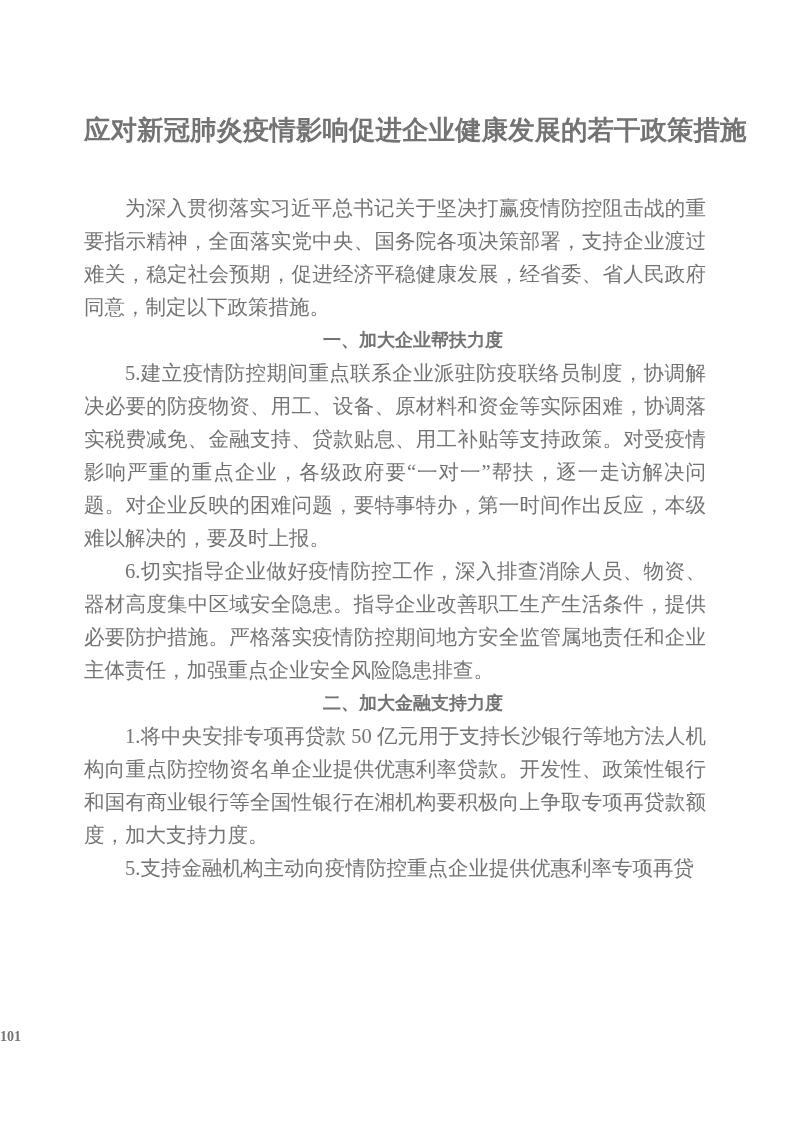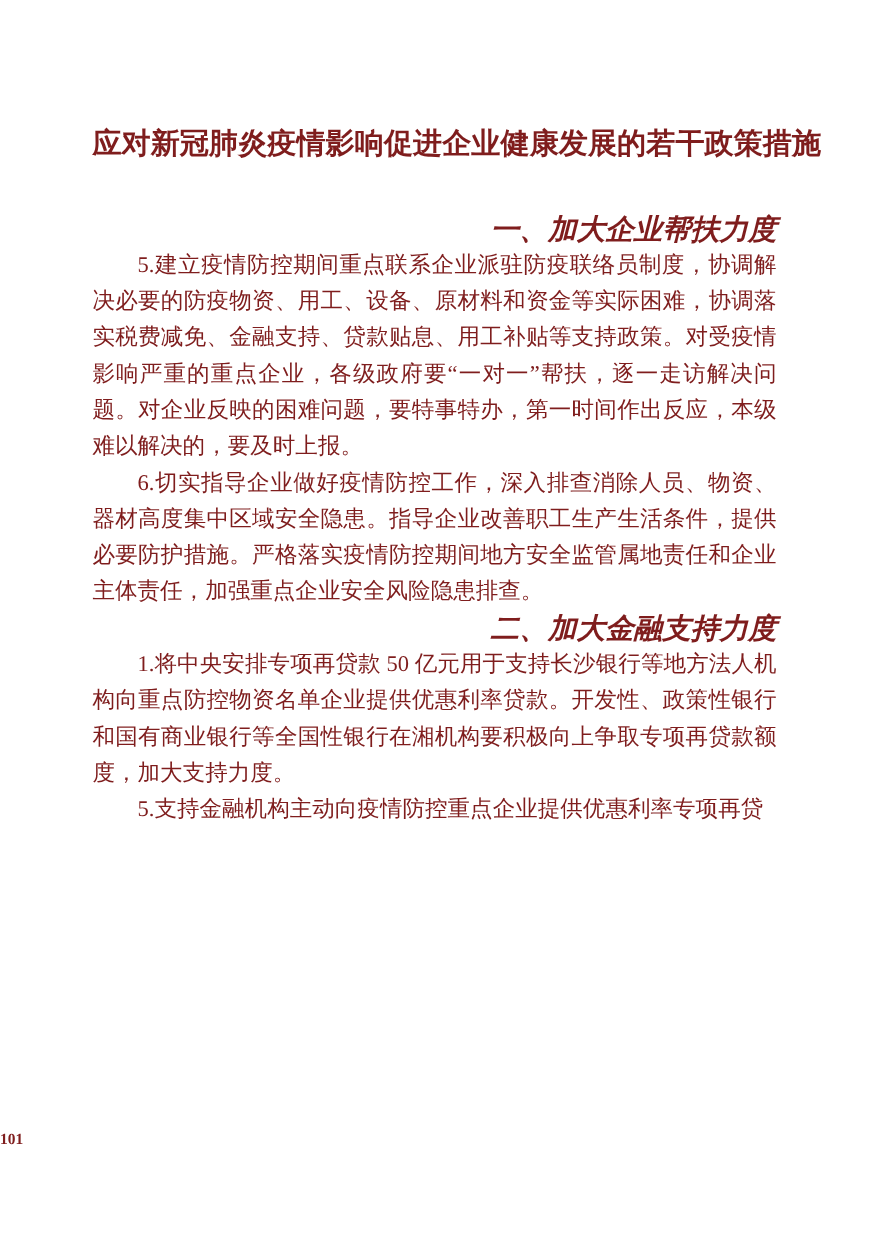--- a/index.html
+++ b/index.html
@@ -5,21 +5,21 @@
   html, body {
     margin: 0;
     padding: 0;
     background: #ffffff;
   }
   .page {
     position: relative;
     width: 793px;
     height: 1121px;
     background: #ffffff;
-    color: #7f1d1d;
+    color: #737373;
     font-family: "Liberation Serif", "DejaVu Serif", serif;
     overflow: hidden;
     box-sizing: border-box;
   }
   .content {
     position: absolute;
     left: 84px;
     top: 110px;
     width: 622px;
   }
@@ -37,47 +37,47 @@
     margin: 0;
     font-size: 20.5px;
     line-height: 33px;
     text-align: justify;
     text-justify: inter-ideograph;
     text-indent: 2em;
     font-weight: normal;
   }
   .section-heading {
     margin: 0;
-    font-size: 26px;
+    font-size: 18px;
     line-height: 33px;
     text-indent: 2em;
-    text-align: right;
+    text-align: center;
     font-weight: bold;
     font-family: "Liberation Sans", "DejaVu Sans", sans-serif;
-    font-style: italic;
   }
   .page-footer {
     position: absolute;
     left: 0;
     bottom: 77px;
     width: 100%;
     text-align: left;
     font-size: 14px;
     line-height: 15px;
     font-family: "Liberation Serif", "DejaVu Serif", serif;
     font-weight: bold;
   }
 </style>
 </head>
 <body>
 
 <div class="page">
   <div class="content">
     <h1 class="doc-title">应对新冠肺炎疫情影响促进企业健康发展的若干政策措施</h1>
 
+    <p class="para">为深入贯彻落实习近平总书记关于坚决打赢疫情防控阻击战的重要指示精神，全面落实党中央、国务院各项决策部署，支持企业渡过难关，稳定社会预期，促进经济平稳健康发展，经省委、省人民政府同意，制定以下政策措施。</p>
 
     <h2 class="section-heading">一、加大企业帮扶力度</h2>
 
     <p class="para">5.建立疫情防控期间重点联系企业派驻防疫联络员制度，协调解决必要的防疫物资、用工、设备、原材料和资金等实际困难，协调落实税费减免、金融支持、贷款贴息、用工补贴等支持政策。对受疫情影响严重的重点企业，各级政府要“一对一”帮扶，逐一走访解决问题。对企业反映的困难问题，要特事特办，第一时间作出反应，本级难以解决的，要及时上报。</p>
 
     <p class="para">6.切实指导企业做好疫情防控工作，深入排查消除人员、物资、器材高度集中区域安全隐患。指导企业改善职工生产生活条件，提供必要防护措施。严格落实疫情防控期间地方安全监管属地责任和企业主体责任，加强重点企业安全风险隐患排查。</p>
 
     <h2 class="section-heading">二、加大金融支持力度</h2>
 
 

